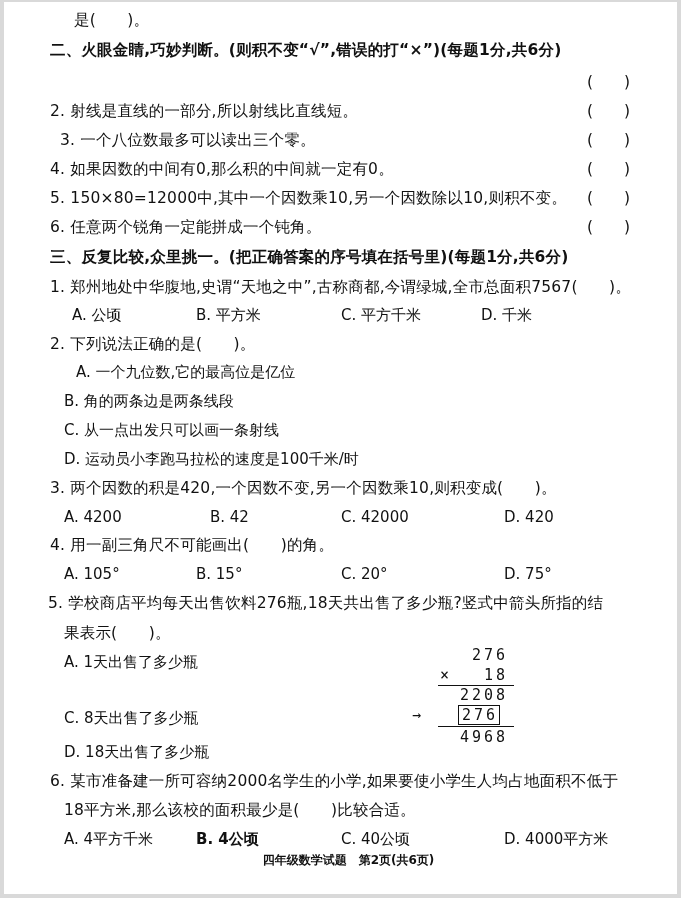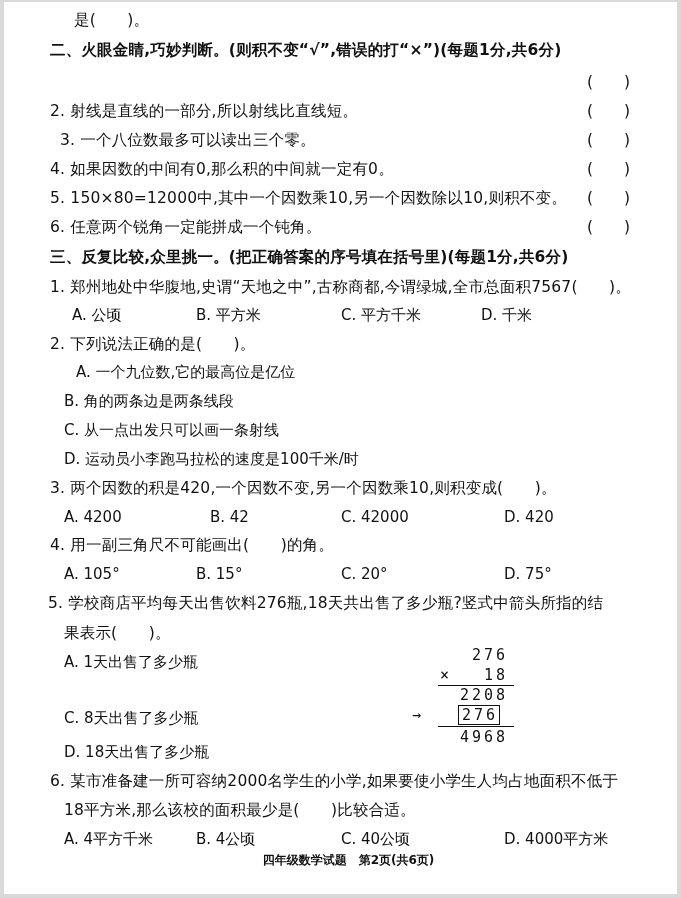--- a/index.html
+++ b/index.html
@@ -83,18 +83,18 @@
     <div class="row" style="top:44px;">2208</div>
     <div class="row" style="top:64px; left:-12px; right:auto; letter-spacing:0;">→</div>
     <div class="row" style="top:64px; right:14px;"><span class="box">276</span></div>
     <div class="rule" style="top:84px;"></div>
     <div class="row" style="top:86px;">4968</div>
   </div>
 
   <div class="line" style="left:46px; top:769px;">6. 某市准备建一所可容纳2000名学生的小学,如果要使小学生人均占地面积不低于</div>
   <div class="line" style="left:60px; top:798px;">18平方米,那么该校的面积最少是(　　)比较合适。</div>
   <div class="opt" style="left:60px; top:827px;">A. 4平方千米</div>
-  <div class="opt" style="left:192px; top:827px;">B. 4公顷</div>
+  <div class="opt" style="left:192px; top:827px;font-weight:bold;">B. 4公顷</div>
   <div class="opt" style="left:337px; top:827px;">C. 40公顷</div>
   <div class="opt" style="left:500px; top:827px;">D. 4000平方米</div>
 
   <div class="footer">四年级数学试题　第2页(共6页)</div>
 </div>
 
 </body></html>

